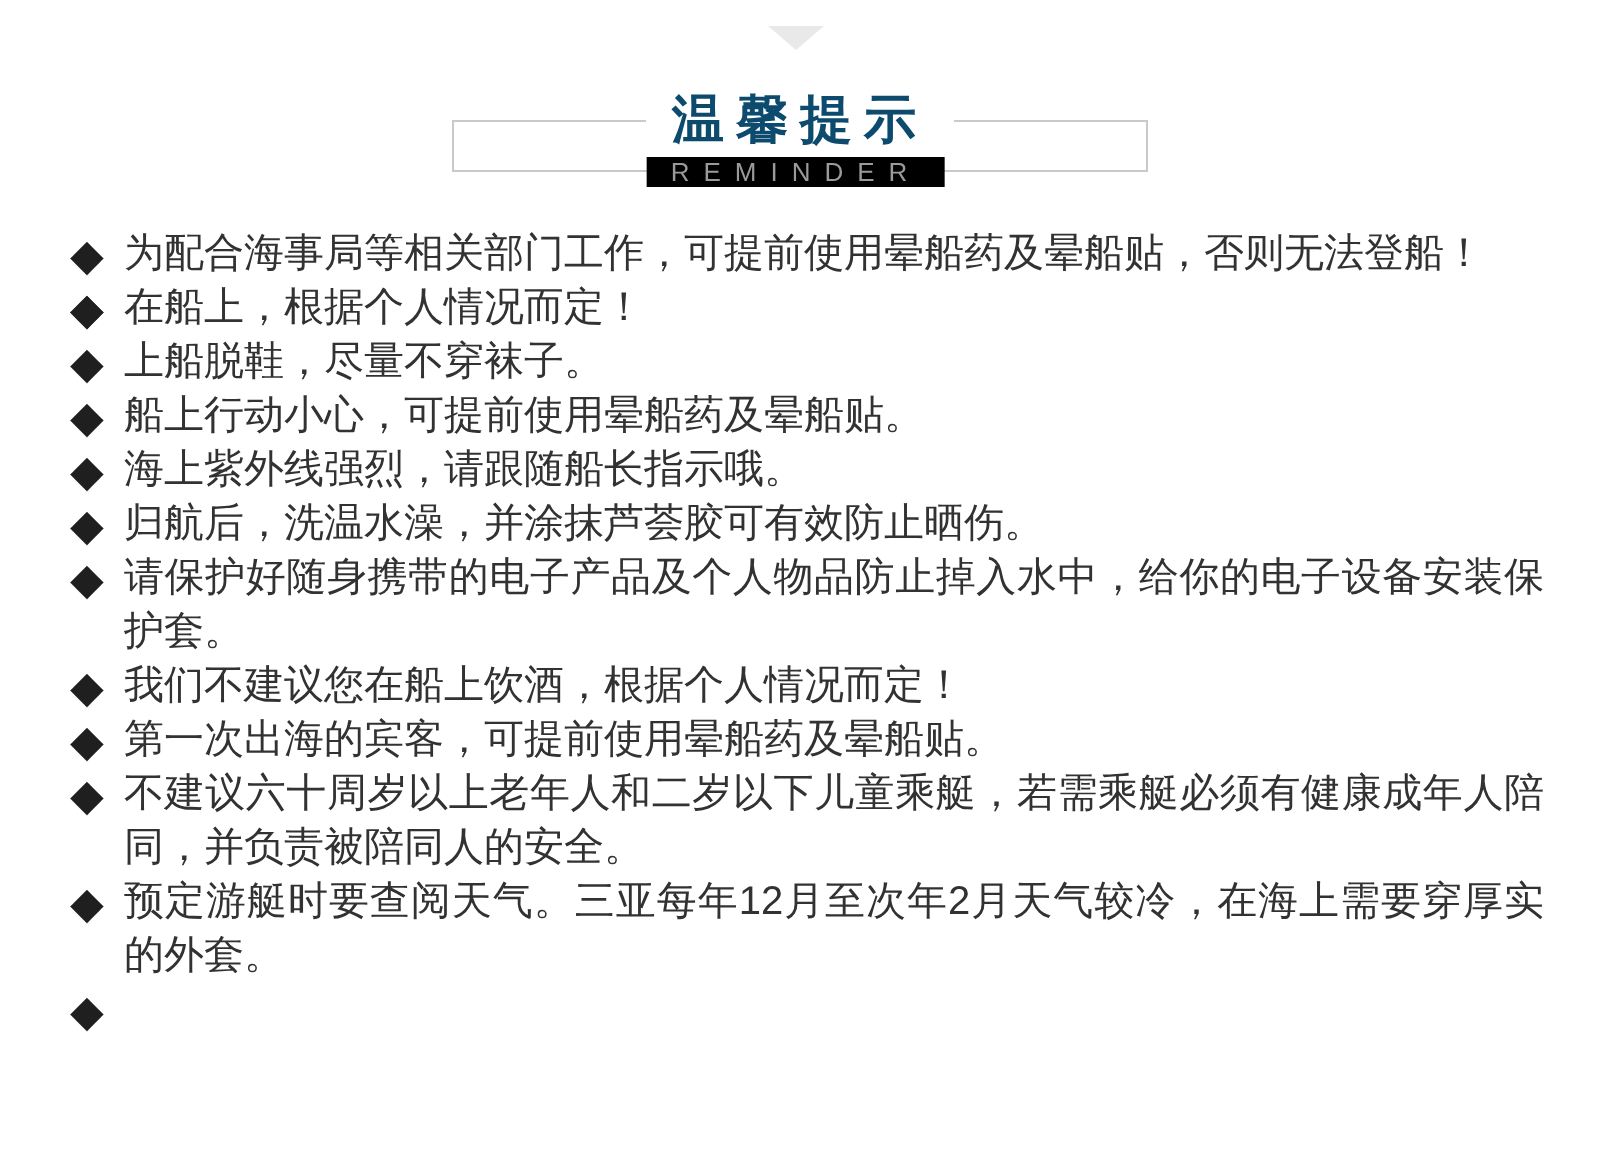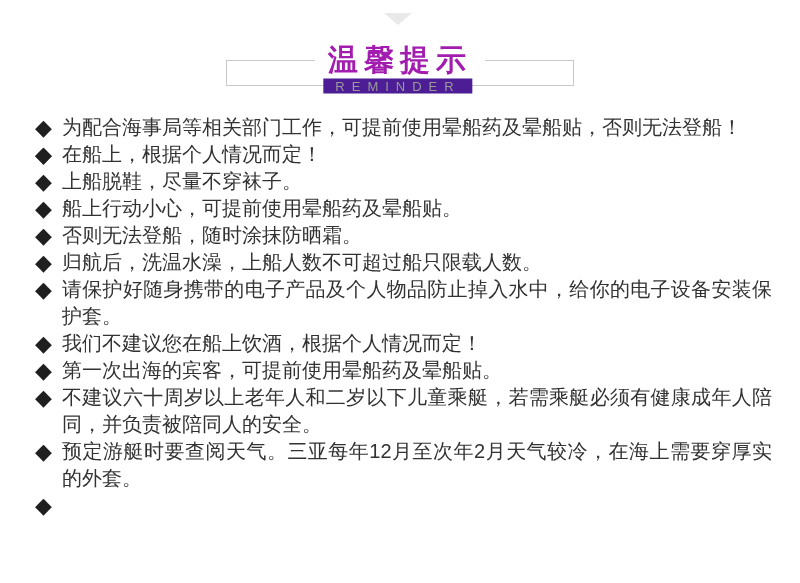--- a/index.html
+++ b/index.html
@@ -45,33 +45,33 @@
     height: 26px;
     border: 1px solid #c9c9c9;
   }
   .page-title {
     position: absolute;
     top: 60px;
     left: 400px;
     transform: translate(-50%, -50%);
     background: #ffffff;
     padding: 0 13px;
-    font-size: 30px;
+    font-size: 26px;
     font-weight: bold;
     letter-spacing: 6px;
-    color: #a21caf;
+    color: #0c4a6e;
     white-space: nowrap;
     text-align: center;
   }
   .page-subtitle {
     position: absolute;
     top: 86px;
     left: 398px;
     transform: translate(-50%, -50%);
-    background: #4c1d95;
+    background: #000000;
     padding: 0 12px;
     font-size: 13px;
     letter-spacing: 7px;
     color: #9a9a9a;
     white-space: nowrap;
   }
 
   
   .tips-list {
     margin: 0 0 0 35px;
@@ -109,22 +109,22 @@
     <div class="page-title">温馨提示</div>
     <div class="page-subtitle">REMINDER</div>
   </div>
 
   <ul class="tips-list">
       <li class="tip"><span class="diamond">◆</span><span>为配合海事局等相关部门工作，可提前使用晕船药及晕船贴，否则无法登船！</span></li>
       <li class="tip"><span class="diamond">◆</span></li>
       <li class="tip"><span class="diamond">◆</span><span>在船上，根据个人情况而定！</span></li>
       <li class="tip"><span class="diamond">◆</span><span>上船脱鞋，尽量不穿袜子。</span></li>
       <li class="tip"><span class="diamond">◆</span><span>船上行动小心，可提前使用晕船药及晕船贴。</span></li>
-      <li class="tip"><span class="diamond">◆</span><span>否则无法登船，随时涂抹防晒霜。</span></li>
-      <li class="tip"><span class="diamond">◆</span><span>归航后，洗温水澡，上船人数不可超过船只限载人数。</span></li>
+      <li class="tip"><span class="diamond">◆</span><span>海上紫外线强烈，请跟随船长指示哦。</span></li>
+      <li class="tip"><span class="diamond">◆</span><span>归航后，洗温水澡，并涂抹芦荟胶可有效防止晒伤。</span></li>
       <li class="tip"><span class="diamond">◆</span><span>请保护好随身携带的电子产品及个人物品防止掉入水中，给你的电子设备安装保护套。</span></li>
       <li class="tip"><span class="diamond">◆</span><span>我们不建议您在船上饮酒，根据个人情况而定！</span></li>
       <li class="tip"><span class="diamond">◆</span><span>第一次出海的宾客，可提前使用晕船药及晕船贴。</span></li>
       <li class="tip"><span class="diamond">◆</span><span>不建议六十周岁以上老年人和二岁以下儿童乘艇，若需乘艇必须有健康成年人陪同，并负责被陪同人的安全。</span></li>
       <li class="tip"><span class="diamond">◆</span><span>预定游艇时要查阅天气。三亚每年12月至次年2月天气较冷，在海上需要穿厚实的外套。</span></li>
       <li class="tip"><span class="diamond">◆</span></li>
     </ul>
 
 </div>
 

